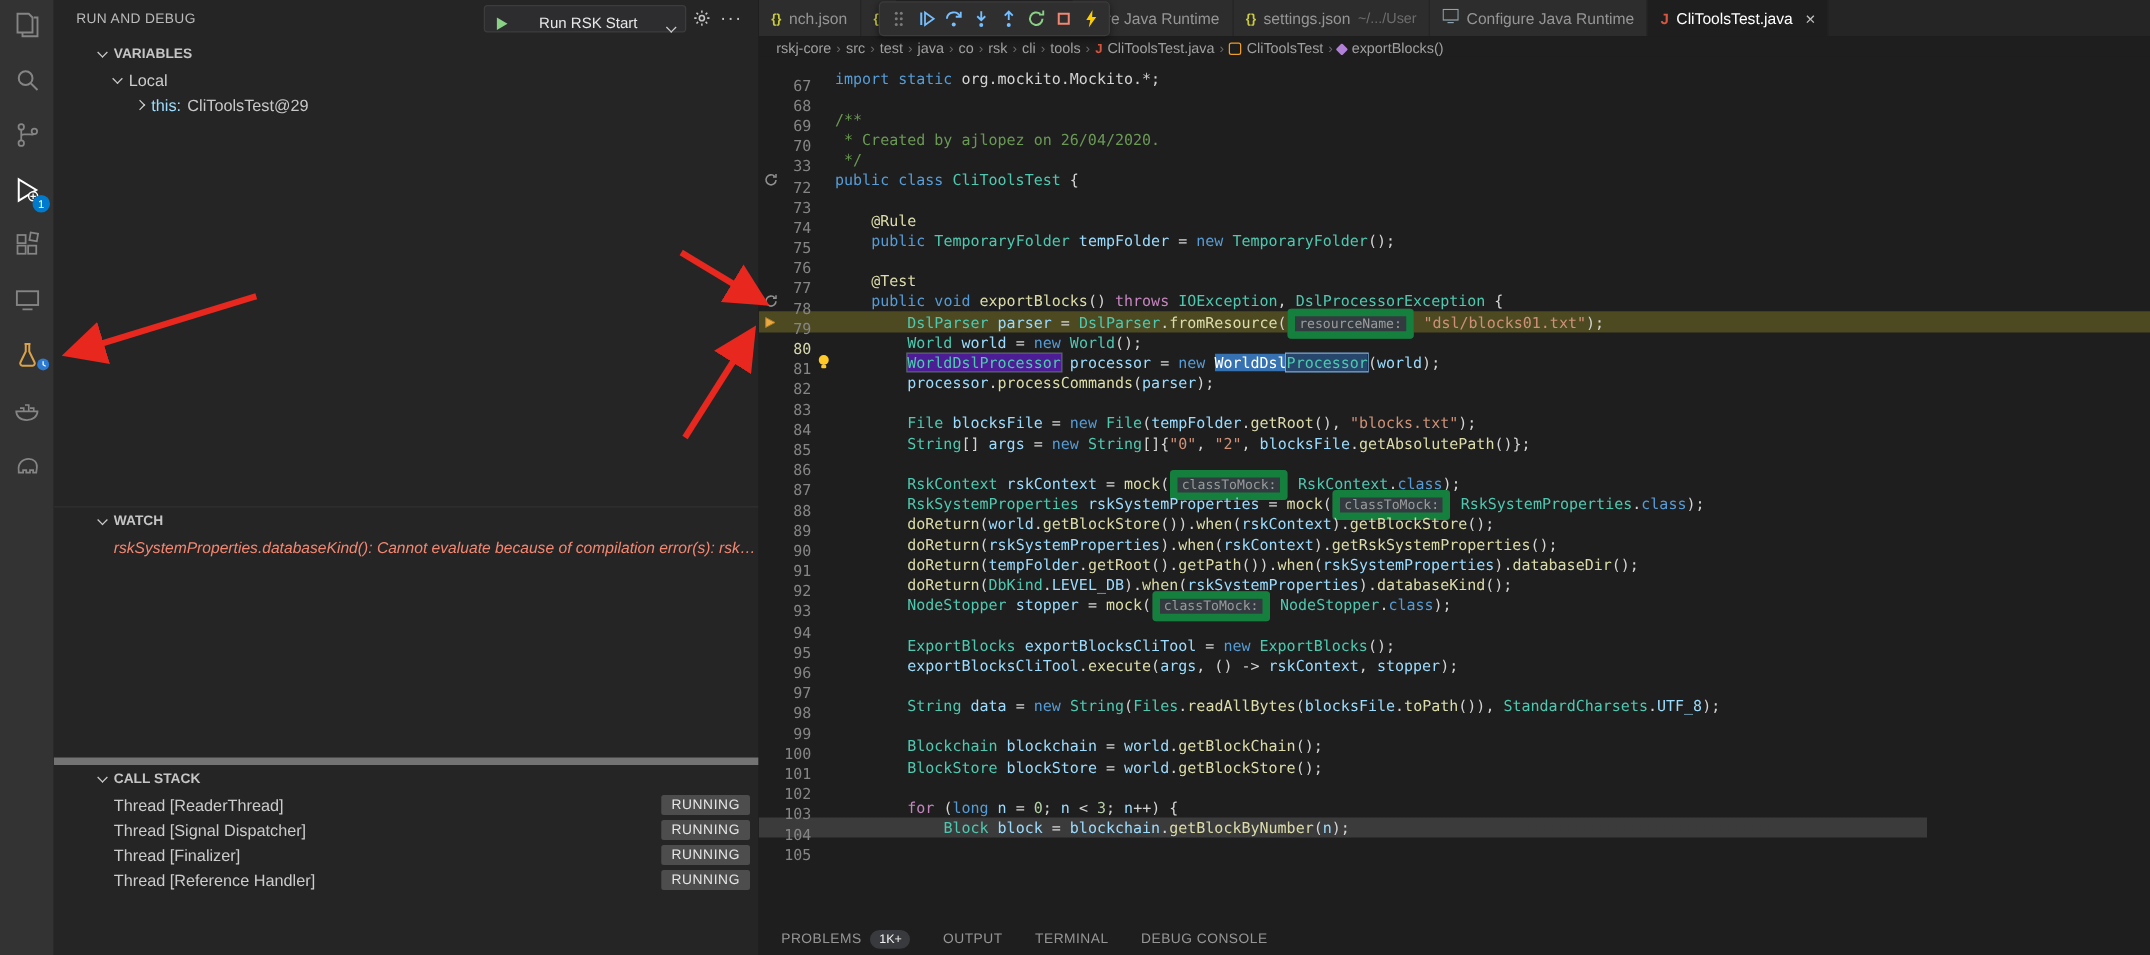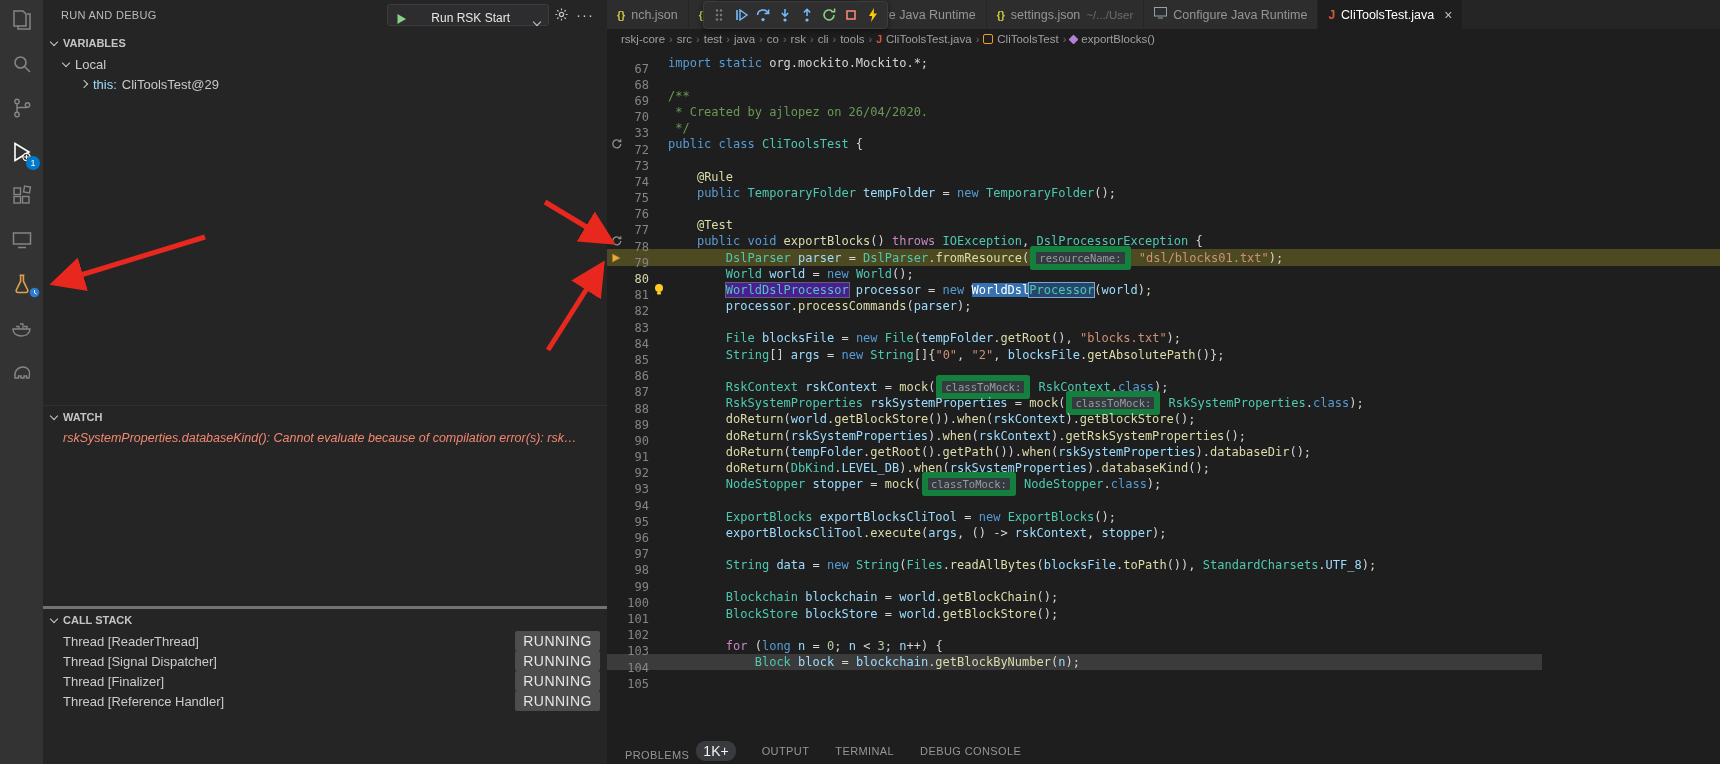--- a/index.html
+++ b/index.html
@@ -20,34 +20,34 @@
   .sb-title { font-size:11px; color:#bbbbbb; letter-spacing:.3px; white-space:nowrap; }
   .run-config { margin-left:auto; display:flex; align-items:flex-end; gap:24px; background:#2d2d30; border:1px solid #3c3c3c;
                 height:20px; padding:0 8px; border-radius:3px; font-size:12px; color:#e7e7e7; cursor:pointer; white-space:nowrap; }
   .icon-btn { width:24px; height:22px; display:flex; align-items:center; justify-content:center; color:#c5c5c5; cursor:pointer; }
   .dots { font-size:15px; letter-spacing:1px; color:#c5c5c5; }
 
   .chev { width:5px; height:5px; border-right:1px solid #cccccc; border-bottom:1px solid #cccccc; display:inline-block; flex:none; }
   .chev.down { transform:rotate(45deg); margin-top:-3px; }
   .chev.right { transform:rotate(-45deg); }
 
-  .sec { position:absolute; left:0; right:0; }
+  .sec { position:absolute; left:0; right:0;padding-left:28px; }
   .sec-head { height:22px; display:flex; align-items:center; gap:6px; padding-left:8px; font-size:11px; font-weight:bold; color:#c5c5c5; cursor:pointer; }
   .sec-variables { top:32px; }
   .sec-watch { top:405px; border-top:1px solid #303031; }
-  .sec-callstack { top:606px; border-top:3px solid #737373; }
+  .sec-callstack { top:606px; border-top:6px solid #737373; }
   .tree-row { height:20px; display:flex; align-items:center; gap:6px; font-size:13px; color:#cccccc; cursor:pointer; }
   .row-local { padding-left:20px; }
   .row-var { padding-left:38px; }
   .var-name { color:#9cdcfe; }
   .var-value { color:#c8c8c8; margin-left:5px; }
   .watch-item { height:20px; line-height:20px; padding-left:20px; font-size:12.5px; color:#f48771; font-style:italic;
                 white-space:nowrap; overflow:hidden; }
   .thread-row { height:20px; display:flex; align-items:center; padding:0 7px 0 20px; font-size:13px; color:#cccccc; cursor:pointer; }
-  .run-badge { margin-left:auto; background:#4d4d4d; color:#e6e6e6; font-size:14px; letter-spacing:.5px; padding:2px 8px; border-radius:2px; }
+  .run-badge { margin-left:auto; background:#4d4d4d; color:#e6e6e6; font-size:11px; letter-spacing:.5px; padding:2px 8px; border-radius:2px; }
 
   
   .main { position:absolute; left:607px; top:0; right:0; height:100%; background:#1e1e1e; }
   .tabbar { position:absolute; top:0; left:0; right:0; height:29px; background:#252526; display:flex; align-items:stretch; overflow:hidden; }
   .tab { display:flex; align-items:center; gap:6px; padding:0 10px; font-size:12.5px; color:#969696; background:#2d2d2d;
          border-right:1px solid #252526; white-space:nowrap; cursor:pointer; flex:none; }
   .tab.active { background:#1e1e1e; color:#ffffff; }
   .tab .suffix { color:#6d6d6d; font-size:11.5px; }
   .tab .close { margin-left:4px; color:#c0c0c0; font-size:14px; line-height:1; }
   .ico-braces { color:#cbcb41; font-size:10.5px; font-weight:bold; }
@@ -82,22 +82,22 @@
   .sg-f { color:#dcdcaa; } .sg-v { color:#9cdcfe; } .sg-s { color:#ce9178; } .sg-n { color:#b5cea8; }
   .sg-cm { color:#6a9955; }
   .sg-h { color:#9b9b9b; background:#333b41; border:6px solid #15803d; border-radius:3px; padding:0 3px; margin:0 1px; font-size:10.5px; }
   .sg-occ { color:#4ec9b0; background:#4c1d95; box-shadow:0 0 0 1px #5b646c; }
   .sg-selb { color:#ffffff; background:#3672b1; }
   .sg-box { color:#4ec9b0; background:#26476b; box-shadow:0 0 0 1px #7aa7d4; }
   .sg-sel { color:#cfcfcf; background:#264f78; }
 
   .panelbar { position:absolute; bottom:0; left:0; right:0; height:26px; display:flex; align-items:center; gap:26px;
               padding-left:18px; font-size:11px; color:#969696; letter-spacing:.4px; background:#1e1e1e; }
-  .ptab { display:flex; align-items:flex-end; gap:7px; cursor:pointer; }
-  .pbadge { background:#383a3e; color:#f2f2f2; border-radius:9px; padding:2px 7px; font-size:14px; letter-spacing:0; }
+  .ptab { display:flex; align-items:center; gap:7px; cursor:pointer; }
+  .pbadge { background:#383a3e; color:#f2f2f2; border-radius:9px; padding:2px 7px; font-size:10px; letter-spacing:0; }
 
   .annotations { position:absolute; left:0; top:0; z-index:50; pointer-events:none; }
 </style>
 </head>
 <body>
 
 <div class="app">
 
   <aside class="activitybar">
       <div class="act-item">

